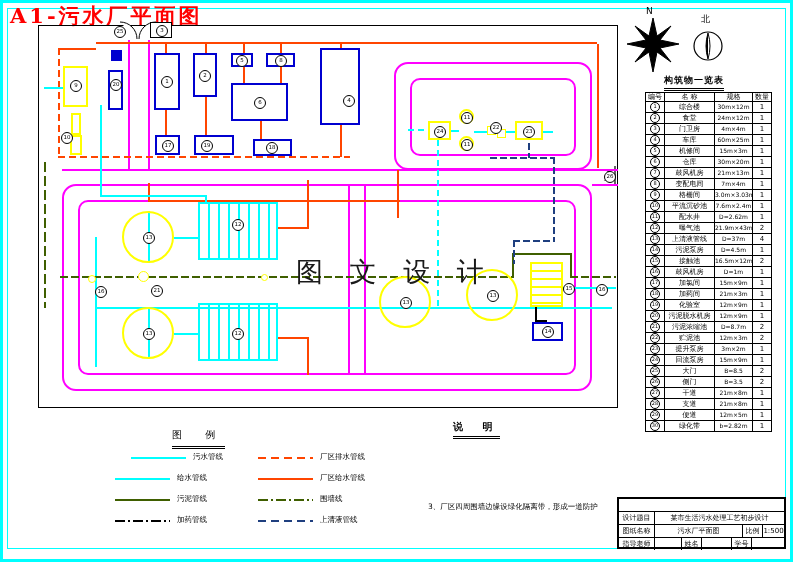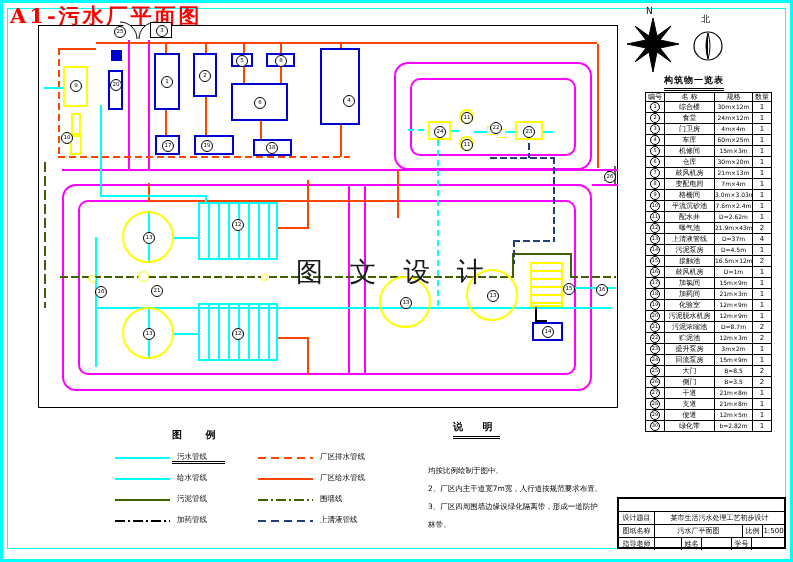--- a/index.html
+++ b/index.html
@@ -50,22 +50,22 @@
   .tbl-title{left:664px;top:74px;font-size:9px;font-weight:bold;color:#000;
              border-bottom:3px double #000;padding-bottom:1px;letter-spacing:1px;}
   table.struct{position:absolute;left:645px;top:92px;width:122px;border-collapse:collapse;
                table-layout:fixed;font-size:7px;color:#000;}
   table.struct td,table.struct th{border:1px solid #000;padding:0;text-align:center;
                height:8.2px;line-height:8.2px;overflow:hidden;white-space:nowrap;font-weight:normal;}
   table.struct td.spec{font-size:6px;}
   .cnum{display:inline-block;width:8px;height:8px;border:1px solid #000;border-radius:50%;
         font-size:5px;line-height:7.5px;text-align:center;vertical-align:middle;}
   
-  .lg-title{left:172px;top:428px;font-size:10px;font-weight:bold;letter-spacing:10px;
-            border-bottom:3px double #000;padding-bottom:19px;color:#000;}
+  .lg-title{left:172px;top:428px;font-size:10px;font-weight:normal;letter-spacing:10px;
+            border-bottom:3px double #000;padding-bottom:4px;color:#000;}
   .lg-row{position:absolute;height:12px;}
   .lg-line{position:absolute;left:0;top:5px;width:55px;height:2px;}
   .lg-label{position:absolute;left:62px;top:0;font-size:7.5px;color:#000;white-space:nowrap;}
   
   .nt-title{left:453px;top:420px;font-size:10px;font-weight:bold;letter-spacing:8px;
             border-bottom:3px double #000;padding-bottom:2px;color:#000;}
   .nt-line{position:absolute;left:428px;width:210px;font-size:7.5px;color:#000;white-space:nowrap;}
   
   .tb{left:617px;top:497px;width:169px;height:52px;border:2px solid #000000;font-size:7px;color:#000;}
   .tb-row{display:flex;border-bottom:1px solid #000;height:13px;box-sizing:border-box;}
@@ -423,21 +423,21 @@
         <td><span class="cnum">30</span></td>
         <td>绿化带</td>
         <td class="spec">b=2.82m</td>
         <td>1</td>
       </tr>
     </tbody>
 </table>
 
 <div class="abs lg-title">图 例</div>
 <div class="abs" id="legend-left" style="left:115px;top:452px;width:140px;height:90px;">
-    <div class="lg-row" style="top: 0px; left: 0px; width: 140px;">
+    <div class="lg-row" style="top: 0px; left: 16px; width: 140px;">
       <div class="lg-line" style="background: rgb(0, 255, 255);"></div>
       <div class="lg-label">污水管线</div>
     </div>
     <div class="lg-row" style="top: 21px; left: 0px; width: 140px;">
       <div class="lg-line" style="background: rgb(0, 255, 255);"></div>
       <div class="lg-label">给水管线</div>
     </div>
     <div class="lg-row" style="top: 42px; left: 0px; width: 140px;">
       <div class="lg-line" style="background: rgb(63, 95, 0);"></div>
       <div class="lg-label">污泥管线</div>
@@ -461,24 +461,21 @@
       <div class="lg-label">围墙线</div>
     </div>
     <div class="lg-row" style="top: 63px; left: 0px; width: 140px;">
       <div class="lg-line" style="background: repeating-linear-gradient(90deg, rgb(31, 63, 127) 0px, rgb(31, 63, 127) 8px, transparent 8px, transparent 13px);"></div>
       <div class="lg-label">上清液管线</div>
     </div>
   </div>
 
 <div class="abs nt-title">说 明</div>
 <div class="abs" id="notes" style="left:0;top:0;width:793px;height:562px;pointer-events:none;">
-    <div class="nt-line" style="top: 466px;">均按比例绘制于图中。</div>
-    <div class="nt-line" style="top: 484px;">2、厂区内主干道宽7m宽，人行道按规范要求布置。</div>
     <div class="nt-line" style="top: 502px;">3、厂区四周围墙边缘设绿化隔离带，形成一道防护</div>
-    <div class="nt-line" style="top: 520px;">林带。</div>
   </div>
 
 <div class="abs tb">
   <div class="tb-row">
     <div class="tb-cell" style="width:100%;"></div>
   </div>
   <div class="tb-row">
     <div class="tb-cell" style="width:36px;">设计题目</div>
     <div class="tb-cell" style="width:129px;">某市生活污水处理工艺初步设计</div>
   </div>

